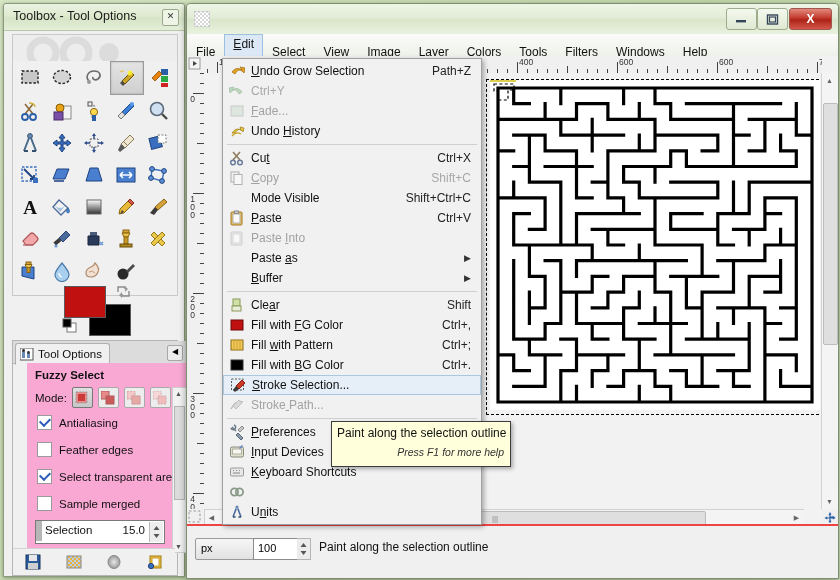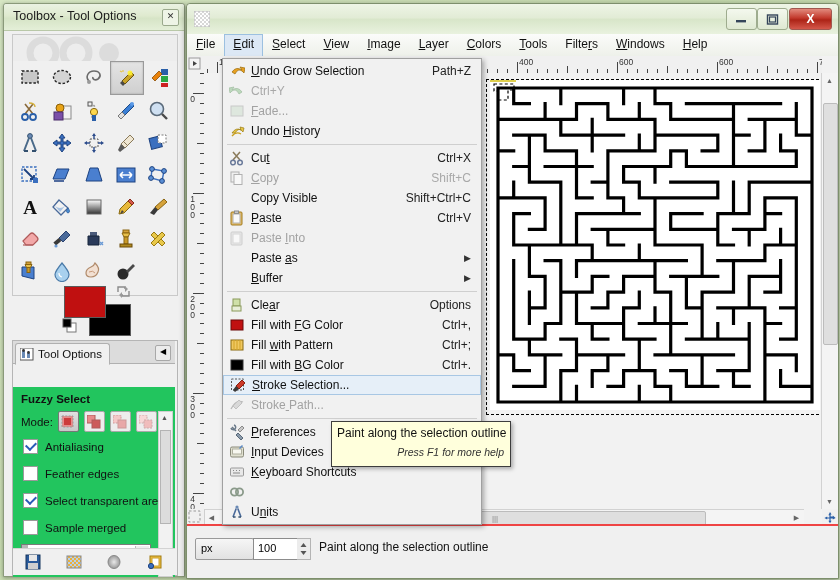--- a/index.html
+++ b/index.html
@@ -44,28 +44,28 @@
   
   #colorarea{left:60px;top:282px;width:70px;height:50px;}
   #fgcolor{left:0;top:0;width:40px;height:30px;background:#c01010;border:1px solid #5a5a5a;cursor:pointer;}
   #bgcolor{left:25px;top:18px;width:40px;height:30px;background:#000;border:1px solid #5a5a5a;cursor:pointer;}
   #swapicon{left:52px;top:-2px;width:15px;height:15px;cursor:pointer;}
   #defcolors{left:-2px;top:32px;width:16px;height:16px;cursor:pointer;}
 
   
   #tooloptions{left:8px;top:336px;width:164px;height:234px;
     background:#f0f0f0;border:1px solid #b5b5b5;}
-  #to-tabbar{left:0;top:0;width:162px;height:22px;background:#dcdcdc;border-bottom:1px solid #b0b0b0;}
+  #to-tabbar{left:0;top:0;width:162px;height:22px;background:#dcdcdc;border-bottom:1px solid #b0b0b0;padding-left:12px;}
   #to-tab{left:2px;top:2px;height:20px;padding:0 7px 0 4px;background:#f0f0f0;
     border:1px solid #b0b0b0;border-bottom:1px solid #f0f0f0;border-radius:3px 3px 0 0;
     display:flex;align-items:center;gap:4px;cursor:pointer;}
   #to-tab span{font-size:11.5px;color:#111;}
   #to-menu-btn{right:4px;top:4px;width:14px;height:14px;border:1px solid #a8a8a8;
     background:#ececec;border-radius:2px;text-align:center;line-height:12px;font-size:8px;cursor:pointer;}
-  #to-body{left:0;top:22px;width:162px;height:190px;background:#22c55e;margin-top:24px;}
+  #to-body{left:14px;top:22px;width:162px;height:190px;background:#f9a8d4;}
   #to-title{left:8px;top:6px;font-weight:bold;font-size:11.5px;color:#111;}
   #mode-row{left:8px;top:24px;display:flex;align-items:center;gap:5px;}
   #mode-row .lbl{font-size:11.5px;color:#111;}
   .modebtn{width:19px;height:19px;border:1px solid #a9a9a9;background:#ededed;
     display:flex;align-items:center;justify-content:center;cursor:pointer;border-radius:2px;}
   .modebtn.active{background:linear-gradient(180deg,#e0e0e0,#c8c8c8);border:1px solid #777;}
   .chkrow{position:absolute;left:10px;display:flex;align-items:center;gap:7px;cursor:pointer;}
   .chkrow .box{width:13px;height:13px;border:1px solid #9a9a9a;background:#fff;
     display:flex;align-items:center;justify-content:center;}
   .chkrow .box.on:after{content:"";width:8px;height:5px;border-left:2px solid #2a5bb8;
@@ -100,21 +100,21 @@
   .wbtn{top:4px;width:29px;height:20px;border:1px solid #9eac8e;border-radius:3px;
     display:flex;align-items:center;justify-content:center;cursor:pointer;}
   #wmin{right:81px;background:linear-gradient(180deg,#f4f8ee,#dfe9d2);}
   #wmax{right:50px;background:linear-gradient(180deg,#f4f8ee,#dfe9d2);}
   #wclose{right:6px;width:41px;border:1px solid #a0574f;
     background:linear-gradient(180deg,#e28a7d 0%,#c2392c 45%,#ad2417 55%,#d4574a 100%);}
   #wclose span{color:#fff;font-weight:bold;font-size:12px;}
 
   #menubar{left:0;top:30px;width:651px;height:22px;
     background:linear-gradient(180deg,#fbfcfa,#eef1ea);border-bottom:1px solid #cfd6c8;}
-  .mitem{position:relative;float:left;padding:3px 9px 0 9px;height:19px;font-size:12px;
+  .mitem{position:relative;float:left;padding:11px 9px 0 9px;height:19px;font-size:12px;
     color:#111;cursor:pointer;}
   .mitem.open{background:#dce8f5;border:1px solid #9cc0e0;border-bottom:none;
     padding:2px 8px 0 8px;}
   .mitem u{text-decoration:underline;}
 
   
   #canvas-area{left:0;top:52px;width:651px;height:470px;background:#f2f2f2;}
   #ruler-corner{left:0;top:0;width:17px;height:17px;background:#f0f0f0;border-right:1px solid #cfcfcf;border-bottom:1px solid #cfcfcf;}
   #hruler{left:17px;top:0;width:618px;height:17px;background:#f0f0f0;border-bottom:1px solid #a8a8a8;overflow:hidden;}
   #vruler{left:0;top:17px;width:17px;height:436px;background:#f0f0f0;border-right:1px solid #a8a8a8;overflow:hidden;}
@@ -864,21 +864,21 @@
         <svg width="16" height="16">
           <rect x="2" y="2" width="8" height="10" fill="#f0f0f0" stroke="#b0b0b0"></rect>
           <rect x="5" y="4.5" width="8" height="10" fill="#f8f8f8" stroke="#b0b0b0"></rect>
         </svg>
       </span>
       <span class="lbl"><u>C</u>opy</span>
       <span class="acc">Shift+C</span>
     </div>
     <div class="mrow">
       <span class="ico"></span>
-      <span class="lbl">Copy Visible</span>
+      <span class="lbl">Mode Visible</span>
       <span class="acc">Shift+Ctrl+C</span>
     </div>
     <div class="mrow">
       <span class="ico">
         <svg width="16" height="16">
           <rect x="2" y="2" width="11" height="13" rx="1" fill="#e8c06a" stroke="#a07a20"></rect>
           <rect x="4" y="4" width="7" height="9" fill="#fafafa" stroke="#b0b0b0"></rect>
           <rect x="5.5" y="1" width="4" height="2.4" fill="#cfcfcf" stroke="#8a8a8a"></rect>
         </svg>
       </span>
@@ -906,21 +906,21 @@
     </div>
     <div class="msep"></div>
     <div class="mrow">
       <span class="ico">
         <svg width="16" height="16">
           <rect x="4" y="2" width="7" height="7" fill="#cfe0a8" stroke="#8a9a5a"></rect>
           <rect x="3" y="9" width="9" height="5" fill="#e8eed8" stroke="#8a9a5a"></rect>
         </svg>
       </span>
       <span class="lbl">Cle<u>a</u>r</span>
-      <span class="acc">Options</span>
+      <span class="acc">Shift</span>
     </div>
     <div class="mrow">
       <span class="ico">
         <svg width="16" height="16">
           <rect x="2" y="3" width="12" height="10" fill="#c01010" stroke="#6a0808"></rect>
         </svg>
       </span>
       <span class="lbl">Fill with <u>F</u>G Color</span>
       <span class="acc">Ctrl+,</span>
     </div>

